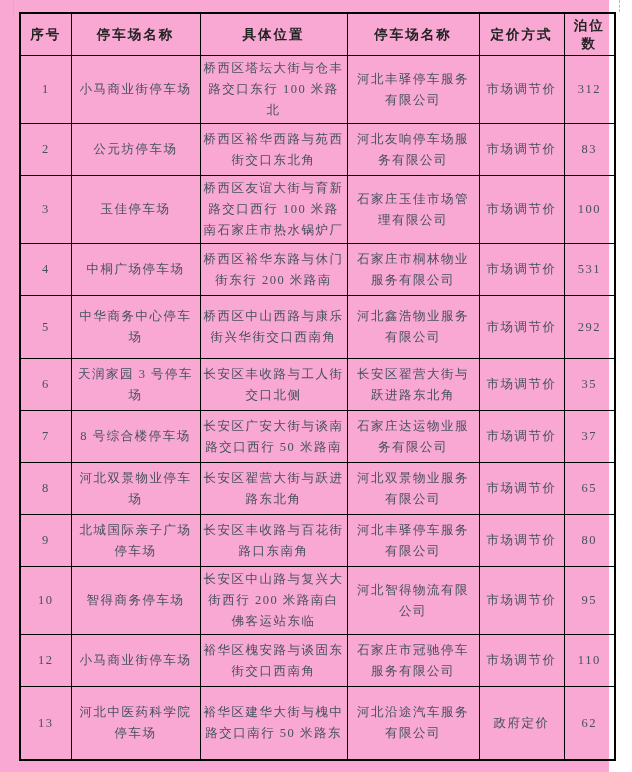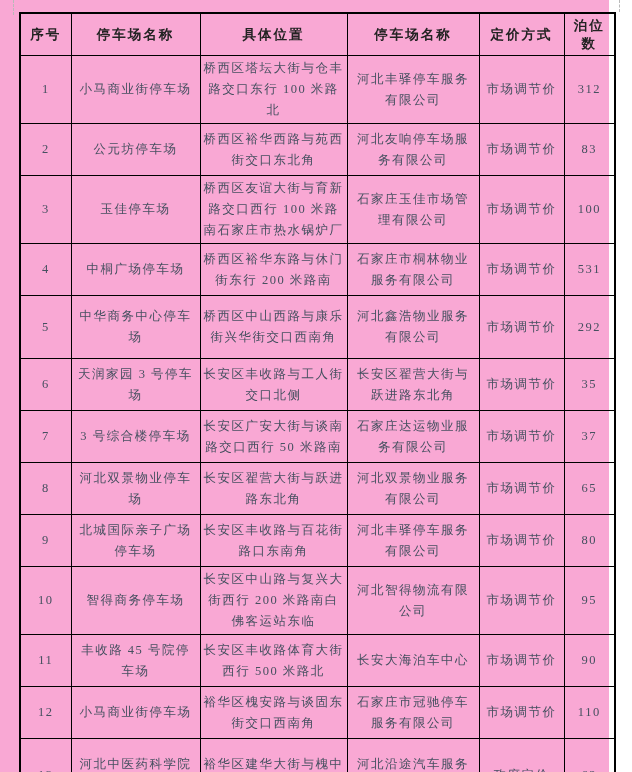--- a/index.html
+++ b/index.html
@@ -131,21 +131,21 @@
       <tr class="rh-a">
         <td class="num">6</td>
         <td>天润家园 3 号停车场</td>
         <td>长安区丰收路与工人街交口北侧</td>
         <td>长安区翟营大街与跃进路东北角</td>
         <td>市场调节价</td>
         <td class="num">35</td>
       </tr>
       <tr class="rh-a">
         <td class="num">7</td>
-        <td>3 号综合楼停车场</td>
+        <td>8 号综合楼停车场</td>
         <td>长安区广安大街与谈南路交口西行 50 米路南</td>
         <td>石家庄达运物业服务有限公司</td>
         <td>市场调节价</td>
         <td class="num">37</td>
       </tr>
       <tr class="rh-a">
         <td class="num">8</td>
         <td>河北双景物业停车场</td>
         <td>长安区翟营大街与跃进路东北角</td>
         <td>河北双景物业服务有限公司</td>
@@ -162,28 +162,20 @@
       </tr>
       <tr class="rh-b">
         <td class="num">10</td>
         <td>智得商务停车场</td>
         <td>长安区中山路与复兴大街西行 200 米路南白佛客运站东临</td>
         <td>河北智得物流有限公司</td>
         <td>市场调节价</td>
         <td class="num">95</td>
       </tr>
       <tr class="rh-a">
-        <td class="num">11</td>
-        <td>丰收路 45 号院停车场</td>
-        <td>长安区丰收路体育大街西行 500 米路北</td>
-        <td>长安大海泊车中心</td>
-        <td>市场调节价</td>
-        <td class="num">90</td>
-      </tr>
-      <tr class="rh-a">
         <td class="num">12</td>
         <td>小马商业街停车场</td>
         <td>裕华区槐安路与谈固东街交口西南角</td>
         <td>石家庄市冠驰停车服务有限公司</td>
         <td>市场调节价</td>
         <td class="num">110</td>
       </tr>
       <tr class="rh-c">
         <td class="num">13</td>
         <td>河北中医药科学院停车场</td>

